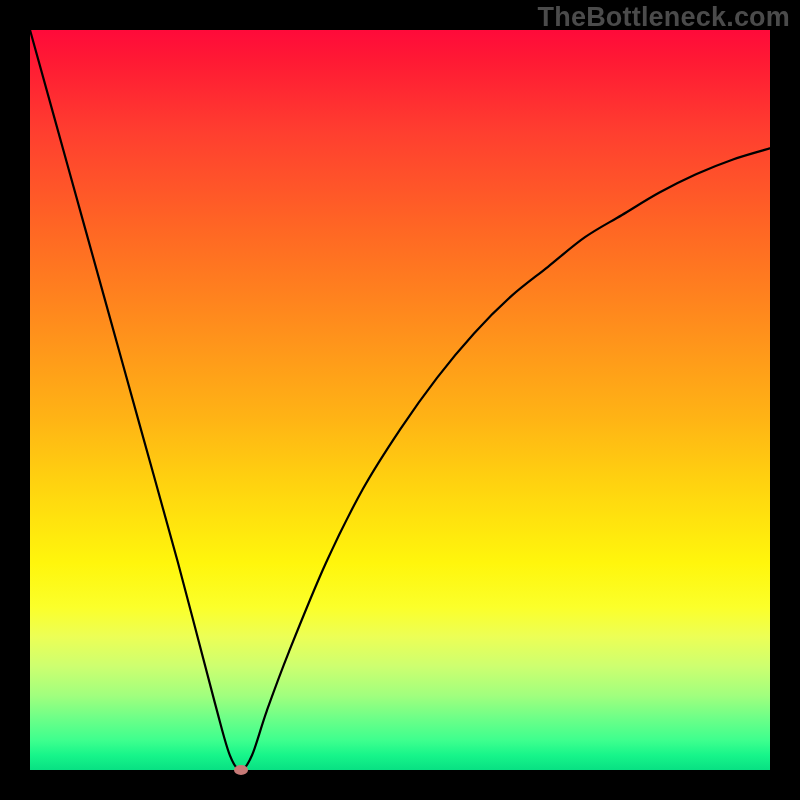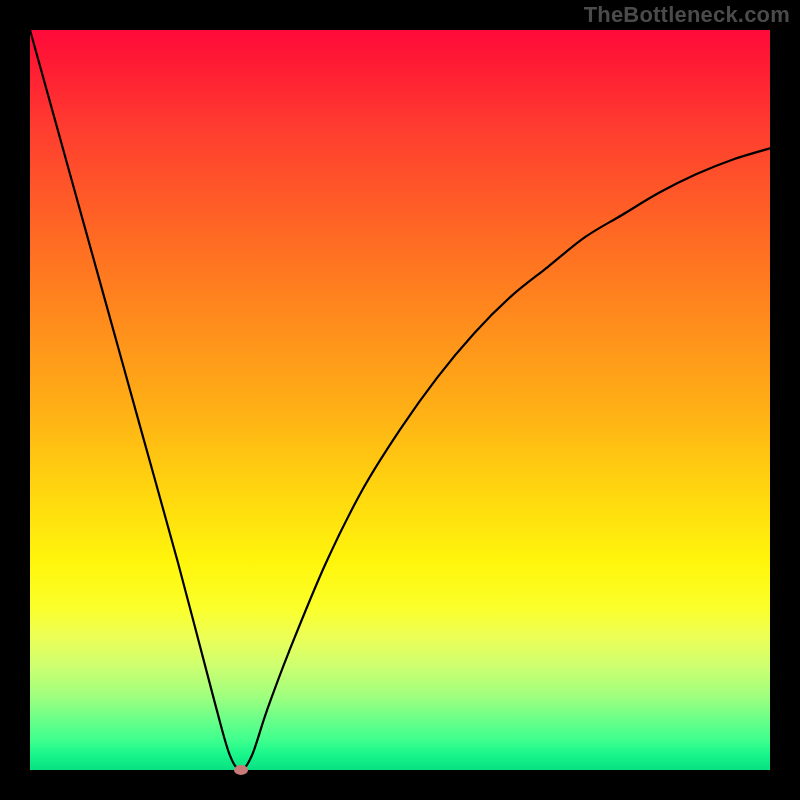--- a/index.html
+++ b/index.html
@@ -15,21 +15,21 @@
     position: relative;
     width: 800px;
     height: 800px;
     background: #000;
   }
   .watermark {
     position: absolute;
     top: 2px;
     right: 10px;
     color: #4b4b4b;
-    font-size: 22px;
+    font-size: 27px;
     font-weight: 600;
     letter-spacing: 0.2px;
     z-index: 5;
   }
   .plot {
     position: absolute;
     left: 30px;
     top: 30px;
     width: 740px;
     height: 740px;

